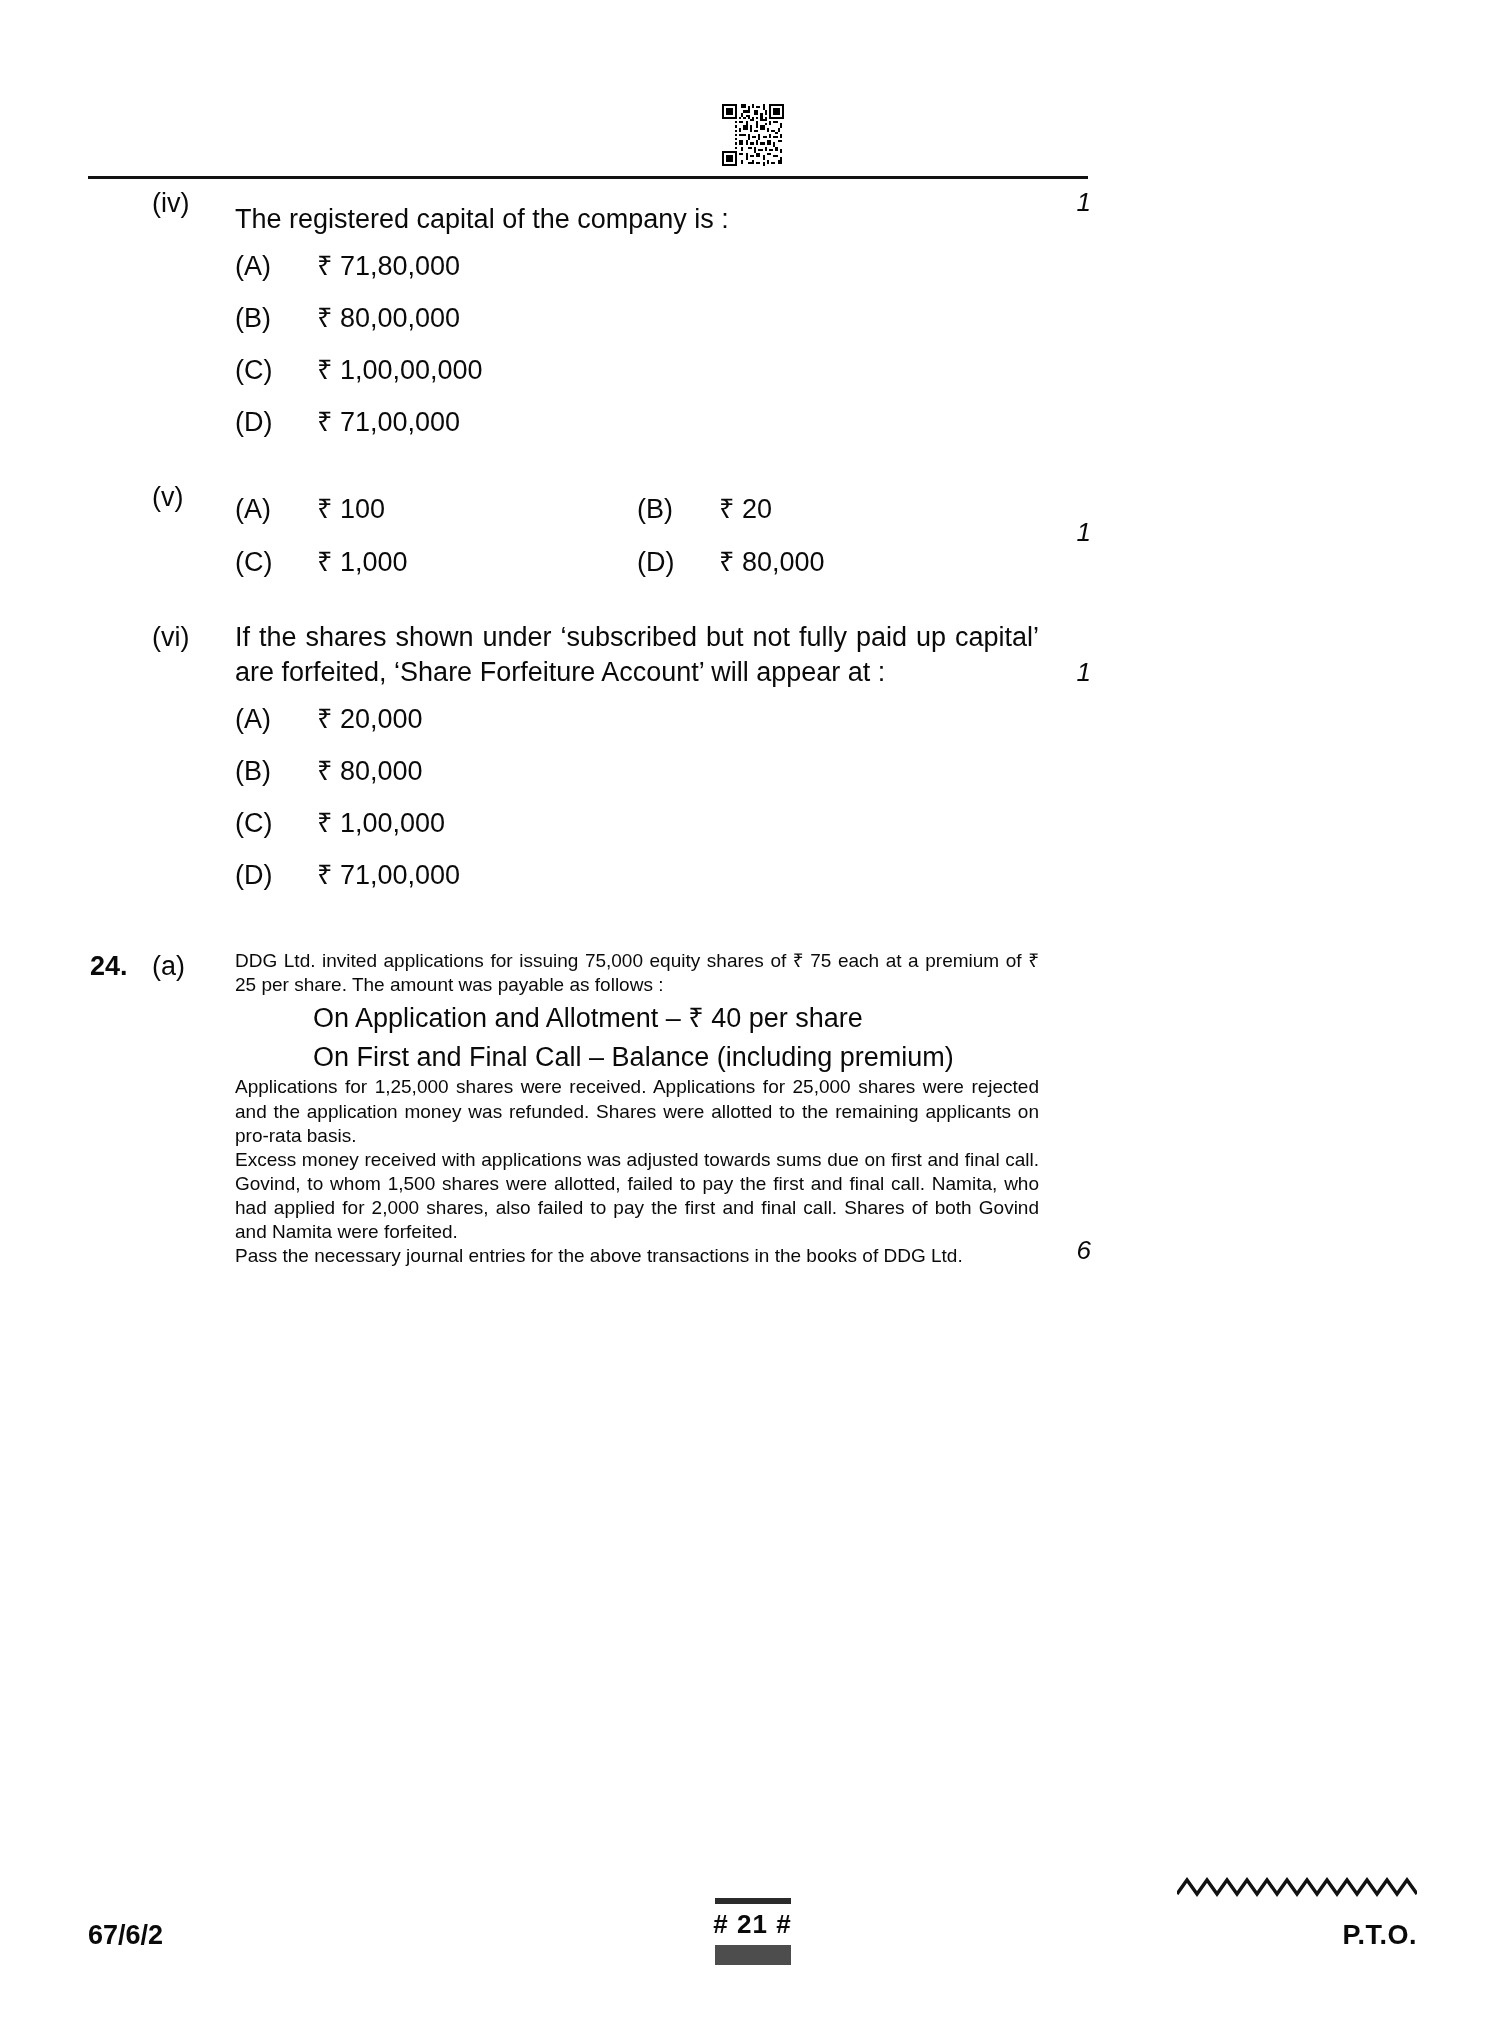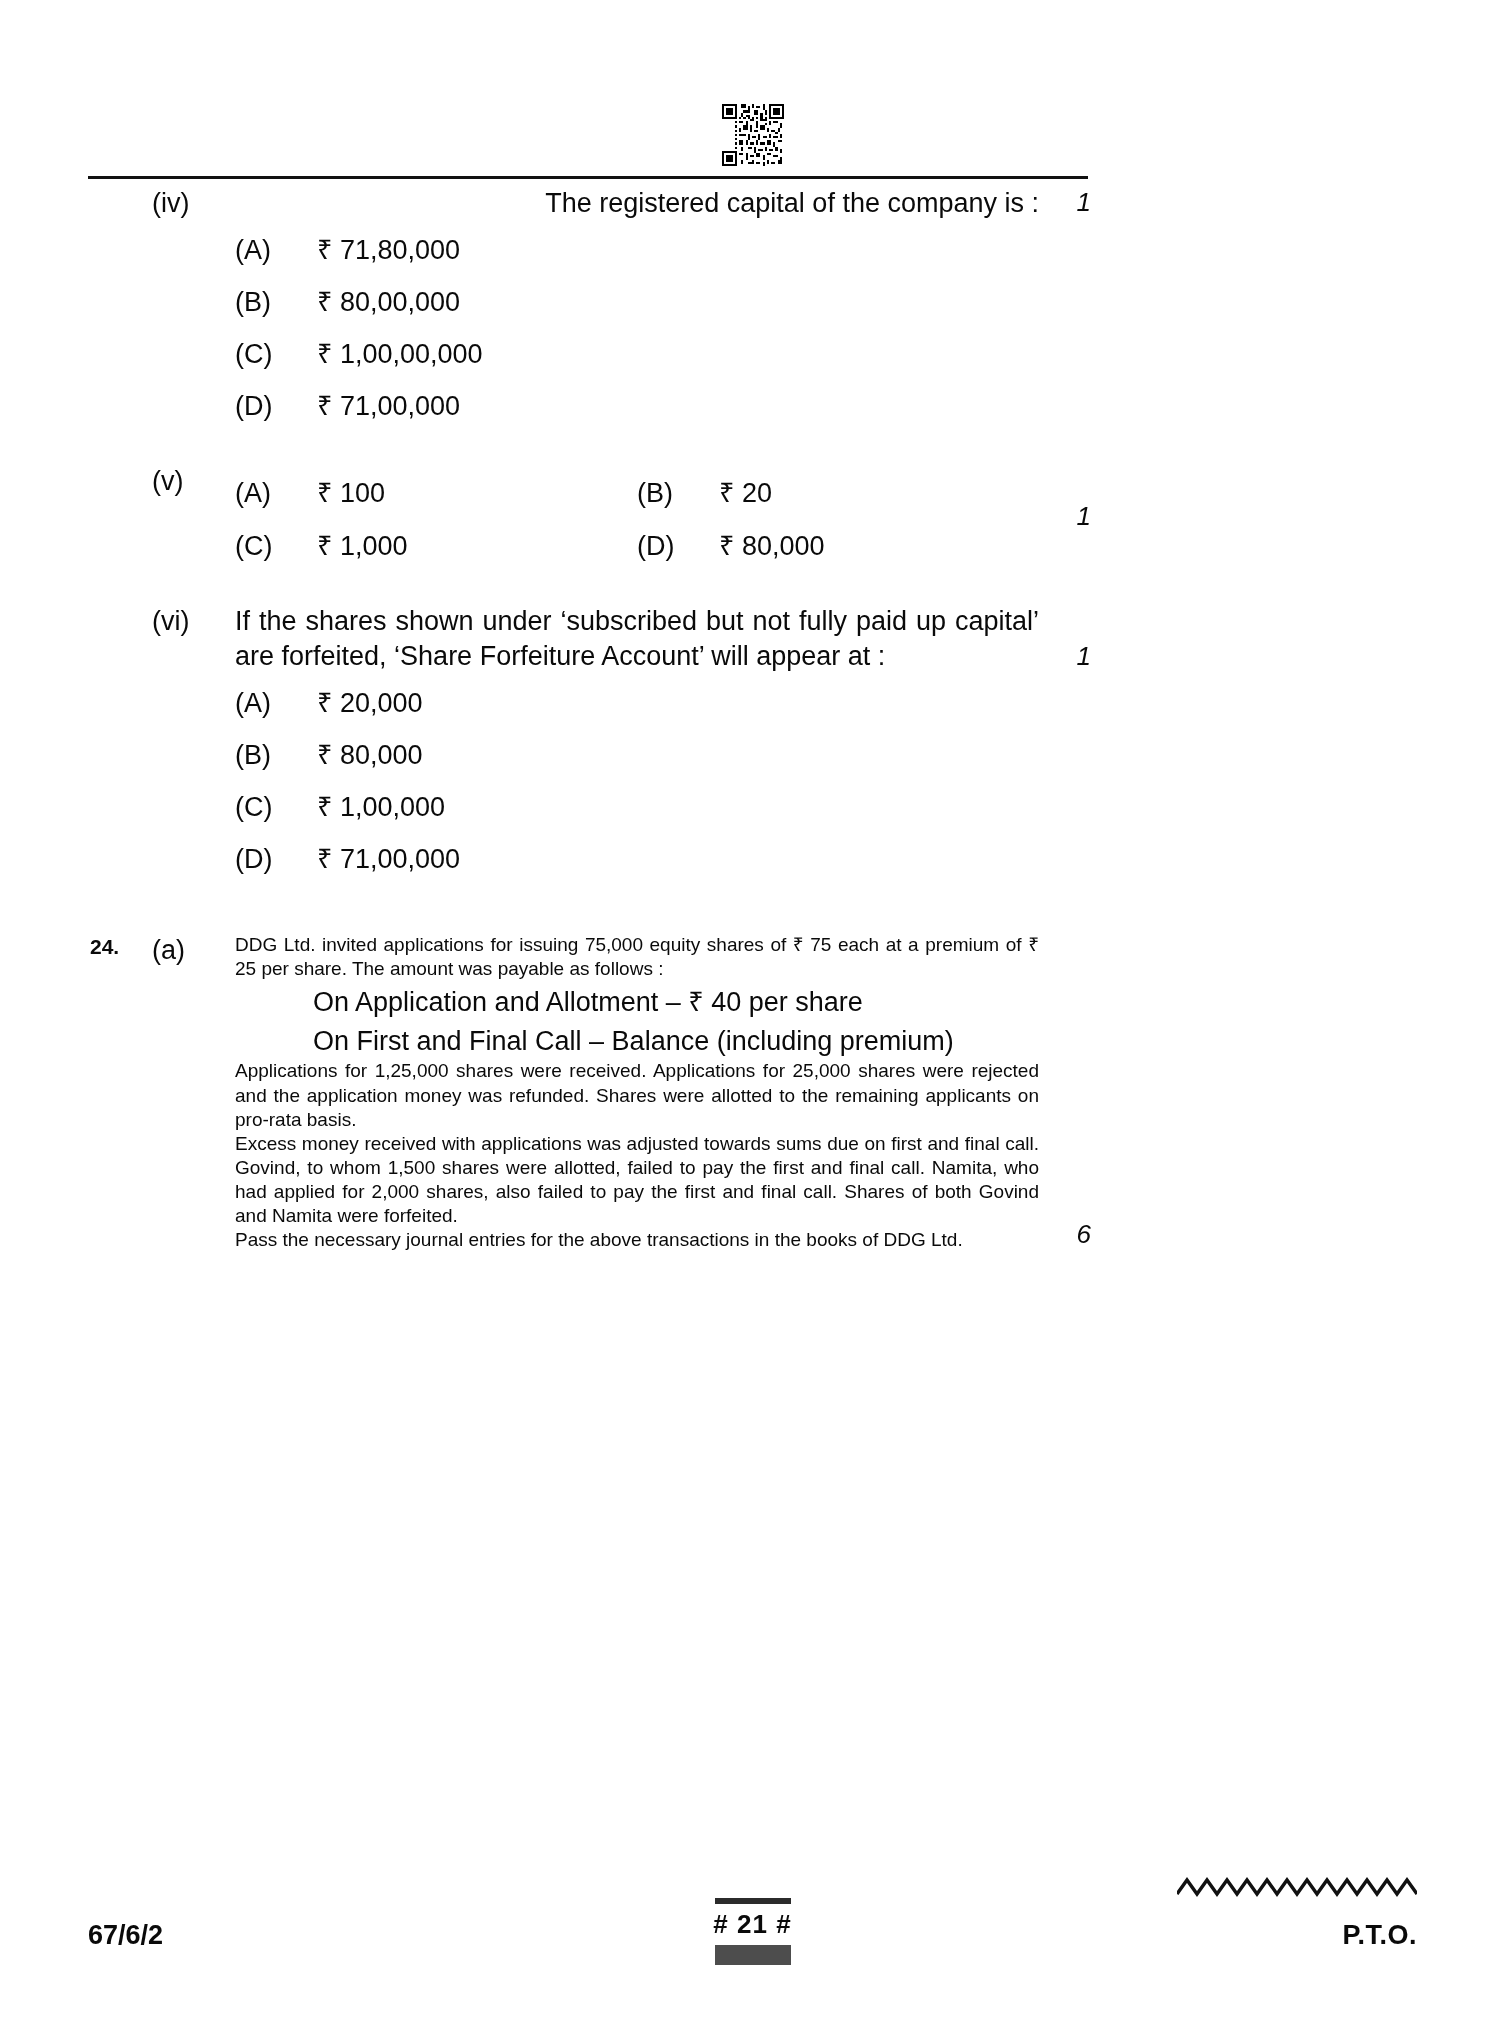--- a/index.html
+++ b/index.html
@@ -49,21 +49,21 @@
   }
 
   .qrow {
     display: flex;
     align-items: flex-start;
     width: 100%;
   }
   .num-col {
     width: 62px;
     flex: 0 0 62px;
-    font-size: 21px;
+    font-size: 27px;
     font-weight: bold;
     line-height: 1.30;
     text-align: left;
     padding-left: 2px;
   }
   .rom-col {
     width: 83px;
     flex: 0 0 83px;
     font-size: 27px;
     line-height: 1.30;
@@ -81,21 +81,21 @@
     font-style: italic;
     text-align: right;
     line-height: 1.30;
   }
 
   .stem {
     text-align: justify;
     text-justify: inter-word;
     hyphens: none;
   }
-  .stem.nojust { text-align: right; }
+  .stem.nojust { text-align: left; margin-top: 16px; }
 
   
   .opts { margin-top: 4px; }
   .opt-line {
     display: flex;
     align-items: baseline;
     margin-top: 17px;
   }
   .opt-line:first-child { margin-top: 12px; }
   .opt-half {

